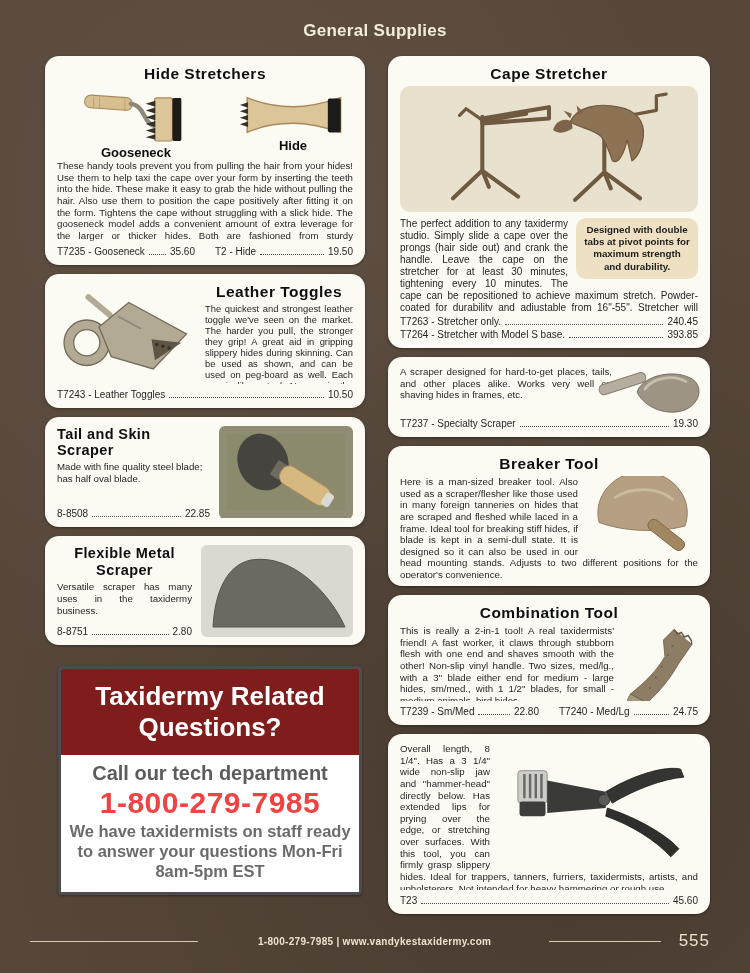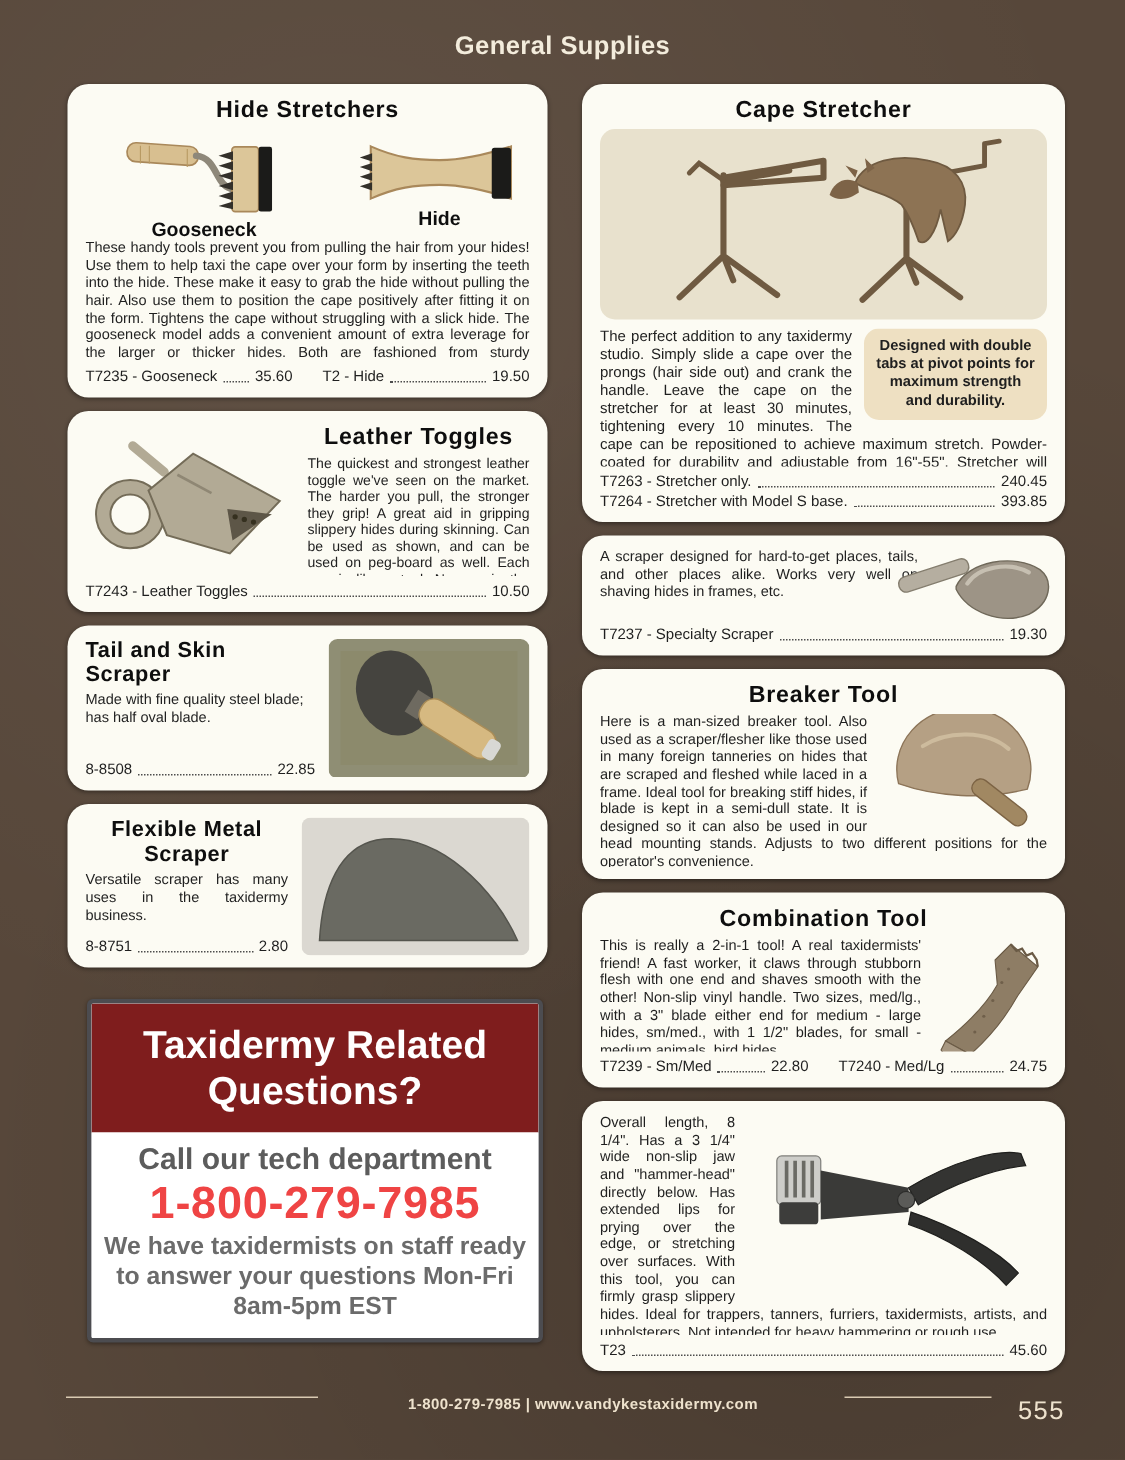--- a/index.html
+++ b/index.html
@@ -59,21 +59,21 @@
   .callout { float:right; width:122px; background:#eee0c2; border-radius:10px; padding:6px 8px; margin:0 0 4px 8px;
              font-size:9.8px; font-weight:bold; text-align:center; color:#1f1f1f; line-height:1.25; }
   #card-specialty { height:80px; }
   .spec-img { position:absolute; top:6px; right:6px; }
   .spec-text { width:212px; }
   #card-breaker { height:140px; }
   .float-img { float:right; margin:0 0 3px 8px; }
   #card-combination { height:130px; }
   #card-pliers { height:180px; }
   
-  .page-footer { position:absolute; left:44px; right:40px; bottom:22px; display:flex; color:#eee2cd; }
+  .page-footer { position:absolute; left:30px; right:40px; bottom:22px; display:flex; align-items:center; color:#eee2cd; }
   .fline { height:1px; background:#d9cab2; }
   .fline-left { width:168px; }
   .fline-right { flex:1; }
   .f-contact { font-size:10px; font-weight:bold; letter-spacing:.3px; margin:0 58px 0 60px; white-space:nowrap; }
   .f-page { font-size:17px; margin-left:18px; letter-spacing:1px; }
 </style>
 </head>
 <body>
 
 <div class="page-header">General Supplies</div>

